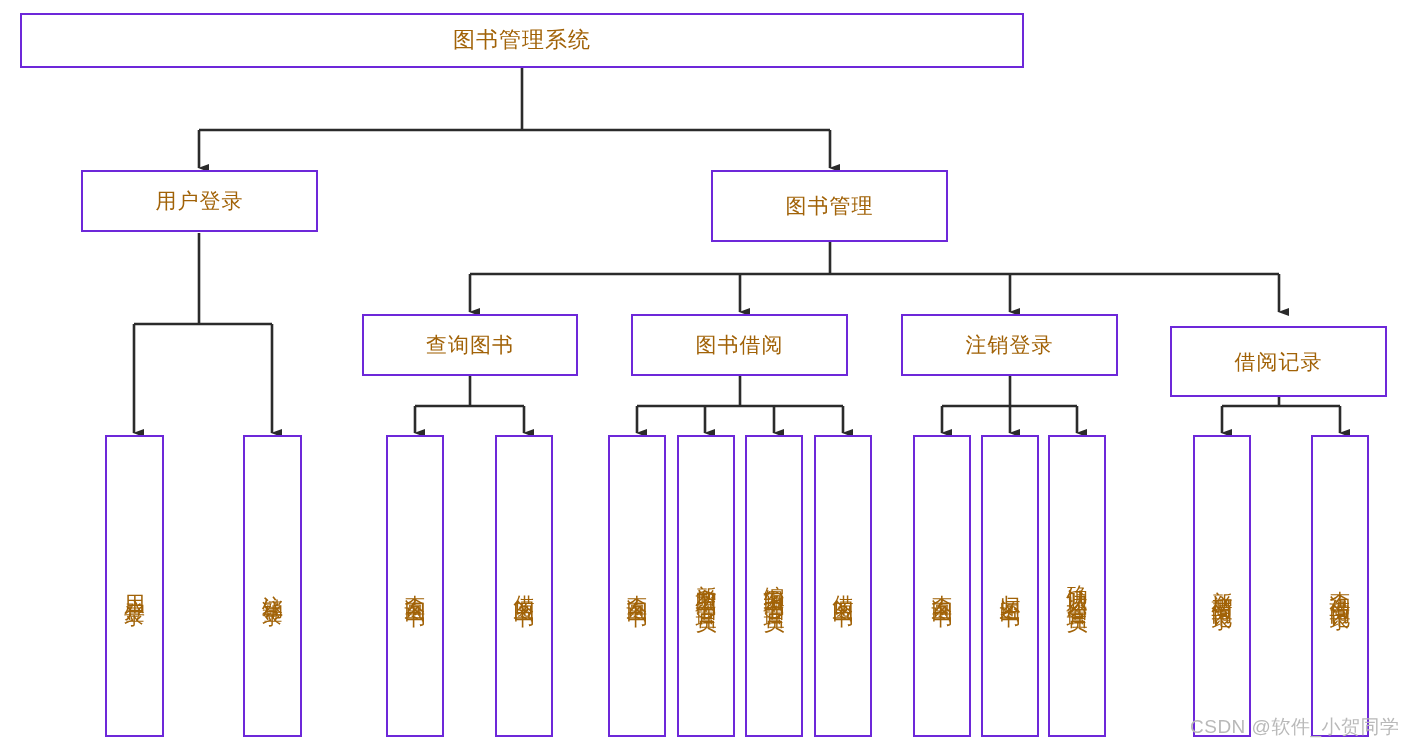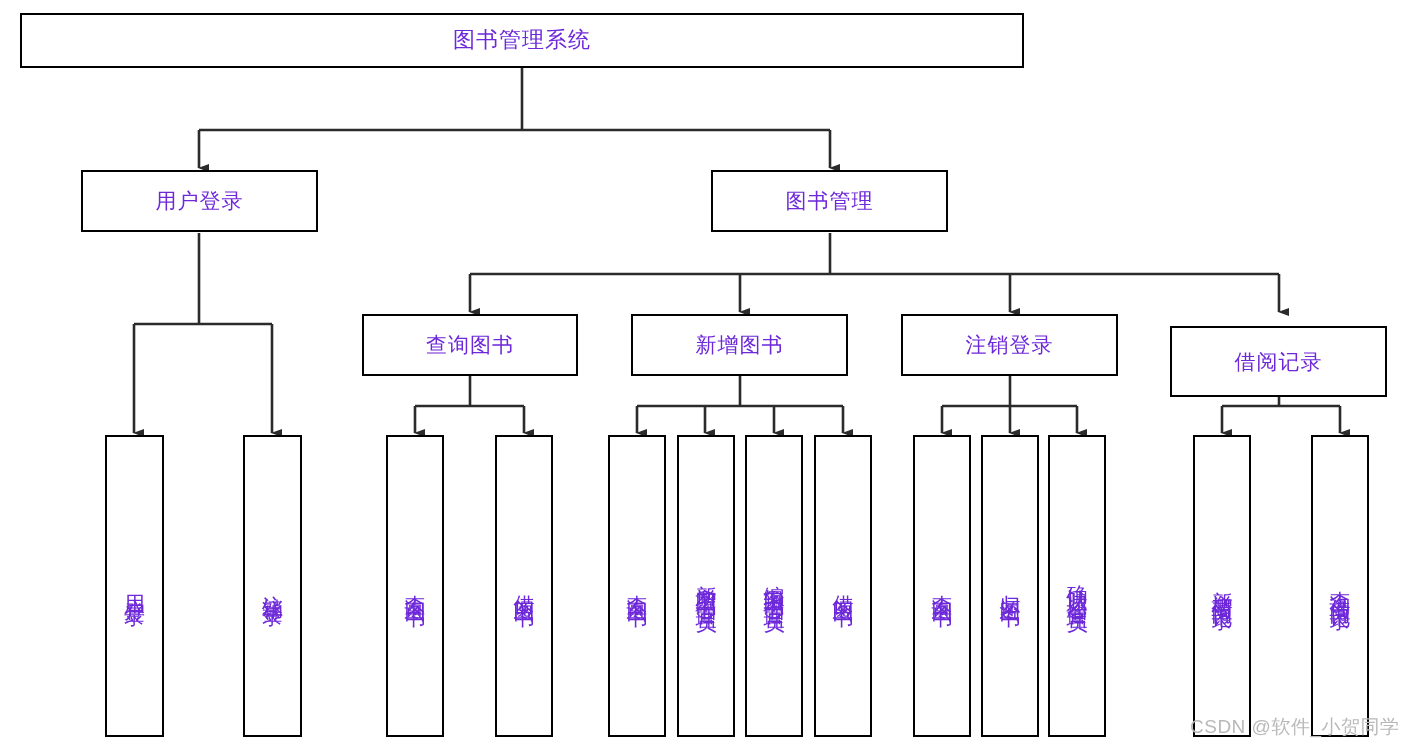--- a/index.html
+++ b/index.html
@@ -23,25 +23,25 @@
     left: 0;
     top: 0;
     width: 1405px;
     height: 747px;
     pointer-events: none;
   }
   .node {
     position: absolute;
     box-sizing: border-box;
     background: #ffffff;
-    border: 2px solid #000000;
+    border: 2px solid #6d28d9;
     display: flex;
     align-items: center;
     justify-content: center;
-    color: #6d28d9;
+    color: #a16207;
   }
   .node-h {
     
     font-size: 21px;
     letter-spacing: 1px;
     line-height: 1.1;
   }
   .node-root {
     font-size: 22px;
   }
@@ -126,30 +126,30 @@
   </svg>
 
   <div class="node node-h node-root" style="left:20px; top:13px; width:1004px; height:55px;">
     <span>图书管理系统</span>
   </div>
 
   <div class="node node-h" style="left:81px; top:170px; width:237px; height:62px;">
     <span>用户登录</span>
   </div>
 
-  <div class="node node-h" style="left:711px; top:170px; width:237px; height:62px;">
+  <div class="node node-h" style="left:711px; top:170px; width:237px; height:72px;">
     <span>图书管理</span>
   </div>
 
   <div class="node node-h" style="left:362px; top:314px; width:216px; height:62px;">
     <span>查询图书</span>
   </div>
 
   <div class="node node-h" style="left:631px; top:314px; width:217px; height:62px;">
-    <span>新增图书</span>
+    <span>图书借阅</span>
   </div>
 
   <div class="node node-h" style="left:901px; top:314px; width:217px; height:62px;">
     <span>注销登录</span>
   </div>
 
   <div class="node node-h" style="left:1170px; top:326px; width:217px; height:71px;">
     <span>借阅记录</span>
   </div>
 

